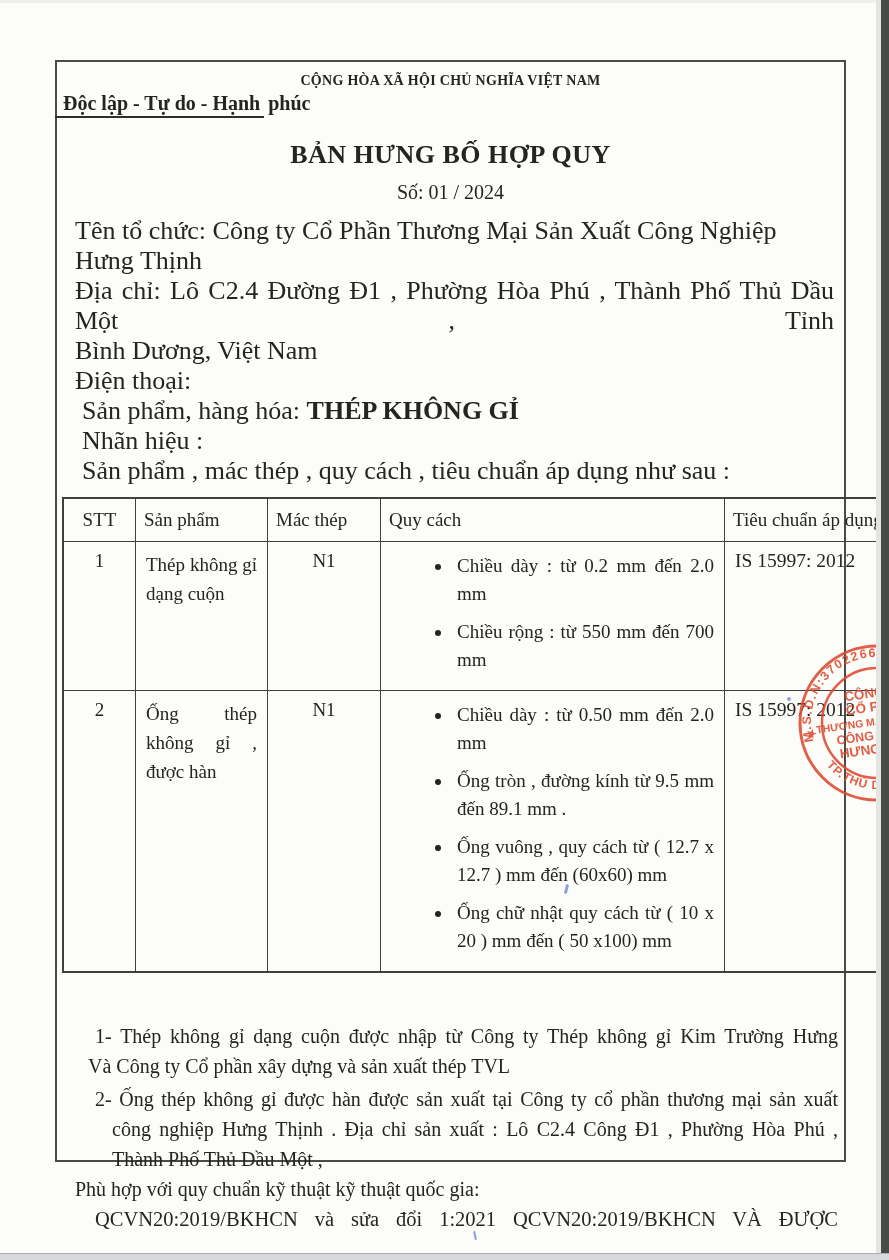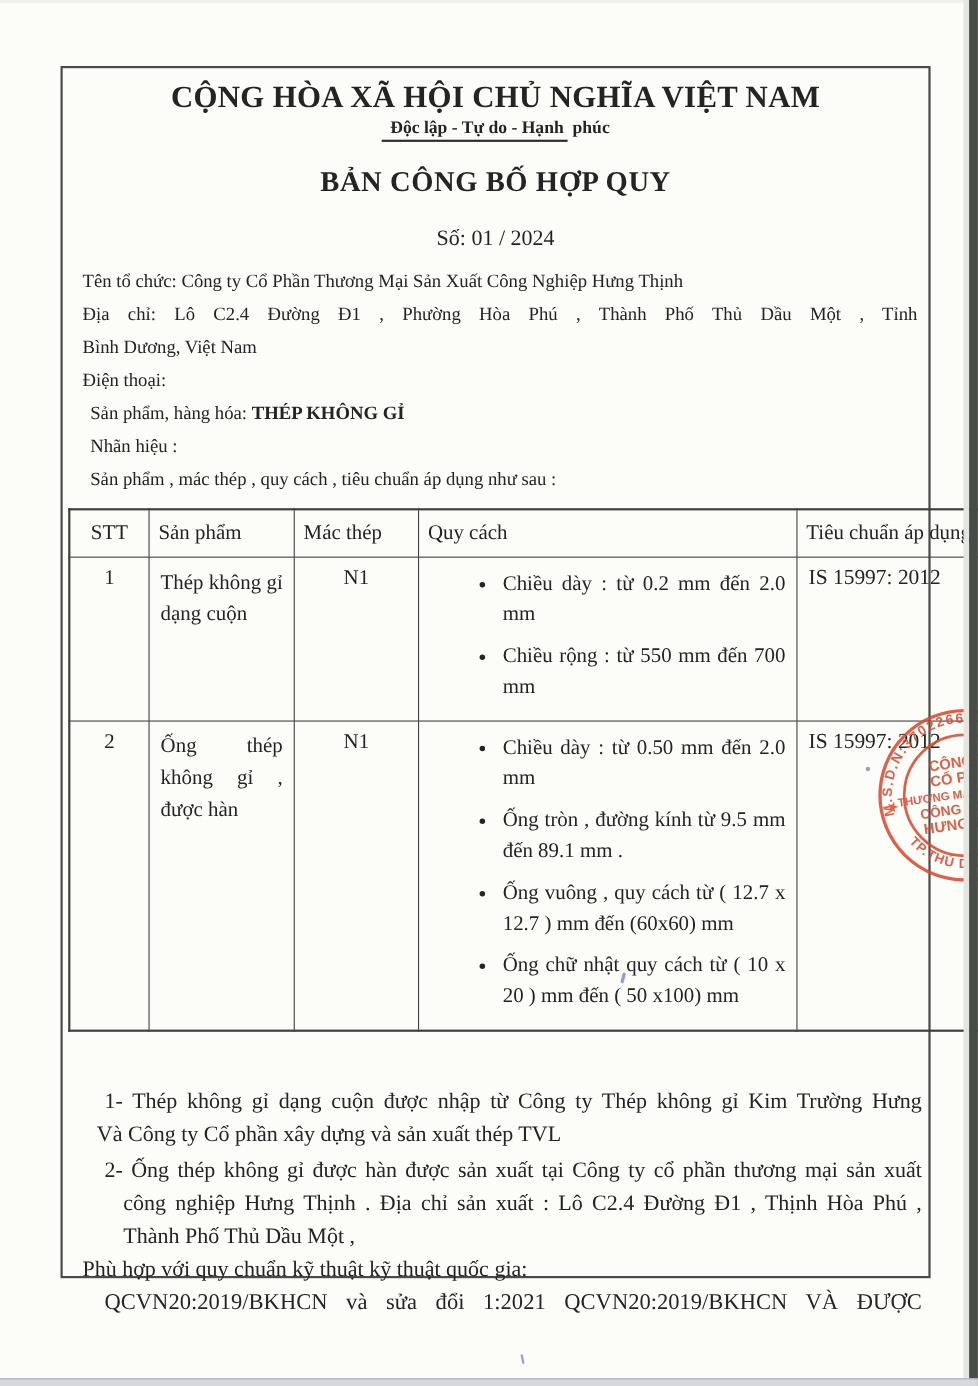--- a/index.html
+++ b/index.html
@@ -13,28 +13,28 @@
   .scan-right-light { position:absolute; top:0; left:876px; width:5px; height:100%; background:#e4e5e1; z-index:6; }
   .scan-right-dark { position:absolute; top:0; left:881px; width:8px; height:100%; background:#474c47; z-index:7; }
   .scan-bottom { position:absolute; left:0; bottom:0; width:100%; height:6px; background:#d6d8dc; border-top:1px solid #a9afb7; z-index:7; }
 
   .sheet {
     position:absolute; left:55px; top:60px; width:791px; height:1102px;
     border:2px solid #4a4a4a; box-sizing:border-box; z-index:2;
   }
   .content { position:absolute; left:55px; top:60px; width:791px; z-index:3; }
 
-  .national-title { margin-top:13px; text-align:center; font-weight:bold; font-size:28px; letter-spacing:0.3px; }
-  .motto { margin-top:3px; text-align:center; font-weight:bold; font-size:16px; }
+  .national-title { margin-top:13px; text-align:center; font-weight:bold; font-size:14px; letter-spacing:0.3px; }
+  .motto { margin-top:3px; font-weight:bold; font-size:20px; }
   .motto .u { border-bottom:2px solid #2e2e2e; padding:0 4px 2px 8px; }
   .motto .tail { margin-left:4px; }
   .doc-title { margin-top:25px; text-align:center; font-weight:bold; font-size:26px; letter-spacing:0.5px; }
-  .doc-number { margin-top:25px; text-align:center; font-size:20px; }
+  .doc-number { margin-top:11px; text-align:center; font-size:20px; }
 
-  .info { margin:12px 12px 0 20px; font-size:17px; line-height:30px; }
+  .info { margin:12px 12px 0 20px; font-size:26px; line-height:30px; }
   .info .indent { margin-left:7px; }
   .jl { text-align:justify; text-align-last:justify; }
   .bold { font-weight:bold; }
 
   table.spec {
     margin:11px 0 0 7px; border-collapse:collapse; width:776px;
     table-layout:fixed; font-size:19px;
   }
   table.spec, table.spec th, table.spec td { border:1.6px solid #404040; }
   table.spec { border-width:2px; }
@@ -75,21 +75,21 @@
 
 <div class="page">
   <div class="scan-top"></div>
   <div class="sheet"></div>
 
   <div class="content">
     <div class="national-title">CỘNG HÒA XÃ HỘI CHỦ NGHĨA VIỆT NAM</div>
     <div class="motto">
       <span class="u">Độc lập - Tự do - Hạnh</span><span class="tail">phúc</span>
     </div>
-    <div class="doc-title">BẢN CÔNG BỐ HỢP QUY</div>
+    <div class="doc-title">BẢN HƯNG BỐ HỢP QUY</div>
     <div class="doc-number">Số: 01 / 2024</div>
 
     <div class="info">
       <div>Tên tổ chức: Công ty Cổ Phần Thương Mại Sản Xuất Công Nghiệp Hưng Thịnh</div>
       <div class="jl">Địa chỉ: Lô C2.4 Đường Đ1 , Phường Hòa Phú , Thành Phố Thủ Dầu Một , Tỉnh</div>
       <div>Bình Dương, Việt Nam</div>
       <div>Điện thoại:</div>
       <div class="indent">
         <span>Sản phẩm, hàng hóa:</span>
         <span class="bold">THÉP KHÔNG GỈ</span>
@@ -135,21 +135,21 @@
           </td>
           <td class="c-tc">IS 15997: 2012</td>
         </tr>
       </tbody>
     </table>
 
     <div class="notes">
       <div class="pl33 jl">1- Thép không gỉ dạng cuộn được nhập từ Công ty Thép không gỉ Kim Trường Hưng</div>
       <div class="pl26">Và Công ty Cổ phần xây dựng và sản xuất thép TVL</div>
       <div class="pl33 jl gap">2- Ống thép không gỉ được hàn được sản xuất tại Công ty cổ phần thương mại sản xuất</div>
-      <div class="pl50 jl">công nghiệp Hưng Thịnh . Địa chỉ sản xuất : Lô C2.4 Đường Đ1 , Thịnh Hòa Phú ,</div>
+      <div class="pl50 jl">công nghiệp Hưng Thịnh . Địa chỉ sản xuất : Lô C2.4 Công Đ1 , Phường Hòa Phú ,</div>
       <div class="pl50">Thành Phố Thủ Dầu Một ,</div>
       <div class="pl13">Phù hợp với quy chuẩn kỹ thuật kỹ thuật quốc gia:</div>
       <div class="pl33 jl qcvn">QCVN20:2019/BKHCN và sửa đổi 1:2021 QCVN20:2019/BKHCN VÀ ĐƯỢC</div>
     </div>
   </div>
 
   <svg class="stamp" viewBox="0 0 180 166">
     <circle cx="82" cy="82" r="77" fill="none" stroke="#dd4a30" stroke-width="3"></circle>
     <circle cx="82" cy="82" r="55" fill="none" stroke="#dd4a30" stroke-width="2.5"></circle>
     <defs>

